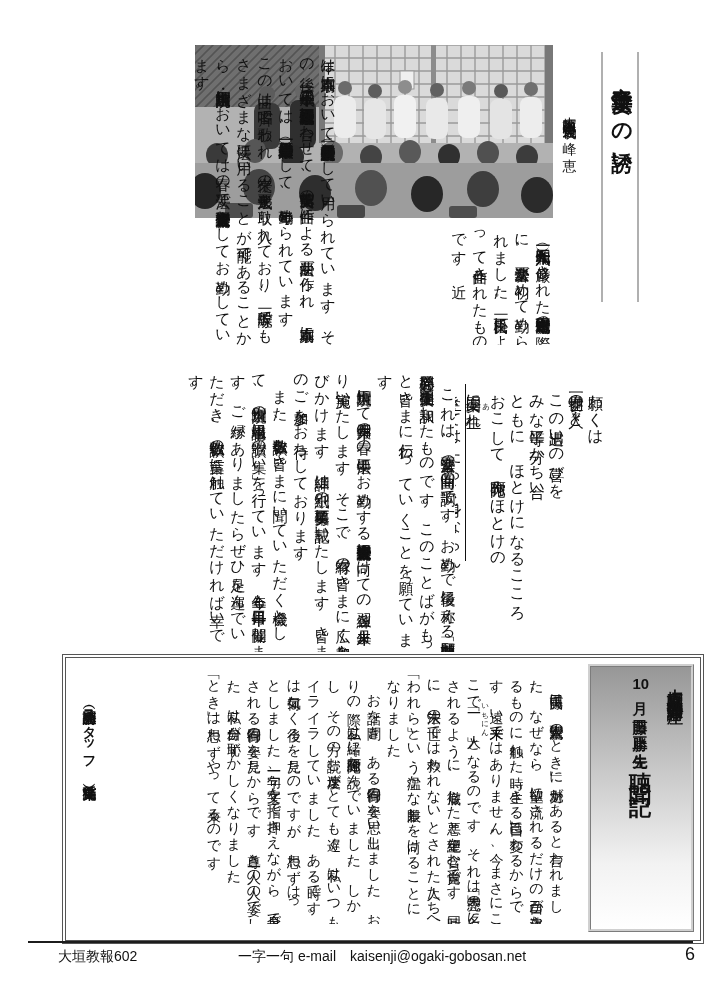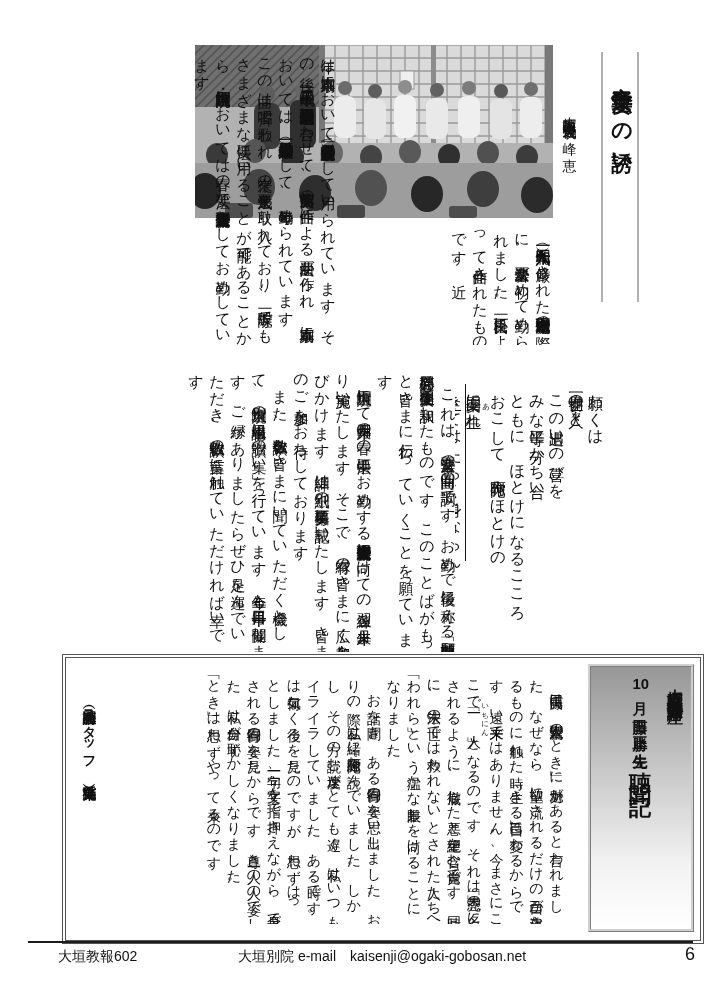--- a/index.html
+++ b/index.html
@@ -165,16 +165,16 @@
       <span>　藤田氏は、親鸞聖人の「とき」に魅力があると言われました。なぜなら、欲望に流されるだけの自己が永遠なるものに触れた時、「生きる自己」に変わるからです。遠い未来ではありません。今、まさにここで「</span><ruby><span>一人</span><rt>いちにん</rt></ruby><span>」となるのです。それは「愚禿」の名に表されるように、徹底した悪と絶望を含む自覚です。同時に、末法の世では救われないとされた人たちへ「われら」という温かな眼差しを向けることになりました。
 </span><span>　お話を聞き、ある御同行の姿を思い出しました。お参りの際、私は一緒に『阿弥陀経』を読んでいました。しかし、その方の読む速度がとても遅く、私はいつもイライラしていました。ある時です。私は何気なく後ろを見たのですが、思わずはっとしました。一字一句、文字を指で押さえながら、全身で読誦される御同行の姿を見たからです。尊き一人の人の姿でした。私は自分が恥ずかしくなりました。
 「とき」は思わずやって来るのです。</span>
     </div>
 
     <div class="v gothic" id="lecture-signature">（公開講座スタッフ　稲葉亮道）</div>
   </div>
 
   <div id="footer-rule"></div>
   <div class="footer-text gothic" id="footer-pub">大垣教報602</div>
-  <div class="footer-text gothic" id="footer-email">大垣別院 e-mail　kaisenji@ogaki-gobosan.net</div>
+  <div class="footer-text gothic" id="footer-email">一字一句 e-mail　kaisenji@ogaki-gobosan.net</div>
   <div class="footer-text gothic" id="footer-page">6</div>
 
 </div>
 
 </body></html>

